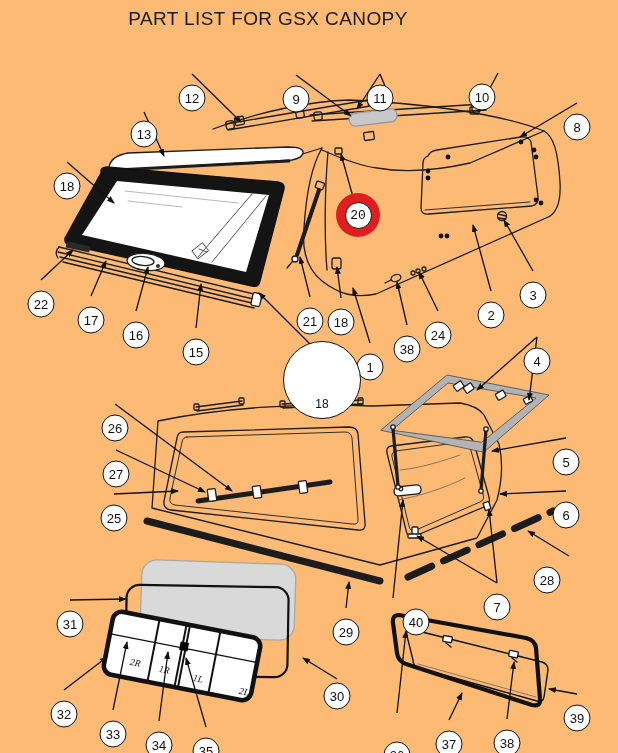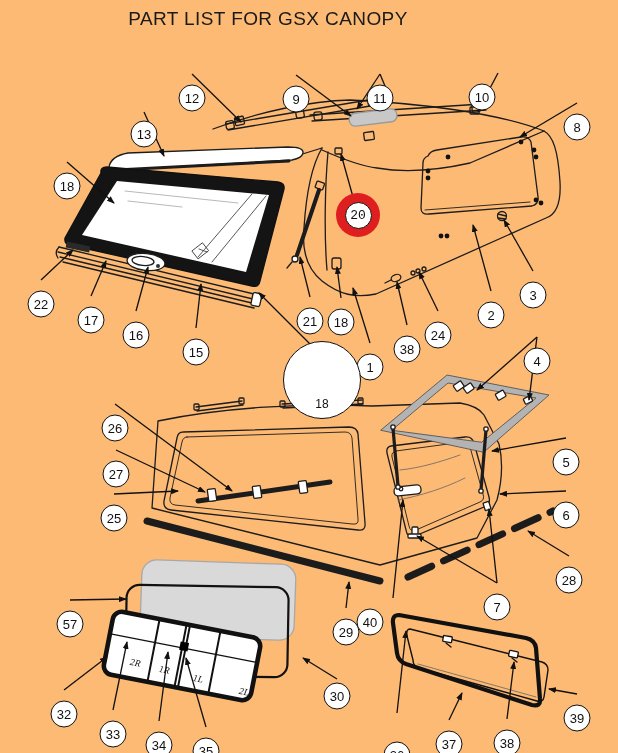--- a/index.html
+++ b/index.html
@@ -285,26 +285,26 @@
   <div class="hl-outer" style="left: 358px; top: 215px; background: rgb(223, 31, 31);">
     <div class="hl-inner">20</div>
   </div>
   <div class="co" style="left:310px;top:297px">21</div>
   <div class="co" style="left:41px;top:280px">22</div>
   <div class="co" style="left:407px;top:325px">38</div>
   <div class="co" style="left:438px;top:311px">24</div>
   <div class="co" style="left:114px;top:494px">25</div>
   <div class="co" style="left:115px;top:404px">26</div>
   <div class="co" style="left:116px;top:450px">27</div>
-  <div class="co" style="left:569px;top:556px">28</div>
+  <div class="co" style="left:547px;top:556px">28</div>
   <div class="co" style="left:346px;top:608px">29</div>
   <div class="co" style="left:337px;top:672px">30</div>
-  <div class="co" style="left:70px;top:600px">57</div>
+  <div class="co" style="left:70px;top:600px">31</div>
   <div class="co" style="left:64px;top:690px">32</div>
   <div class="co" style="left:113px;top:710px">33</div>
   <div class="co" style="left:159px;top:721px">34</div>
   <div class="co" style="left:206px;top:727px">35</div>
   <div class="co" style="left:397px;top:731px">36</div>
   <div class="co" style="left:449px;top:720px">37</div>
   <div class="co" style="left:507px;top:719px">38</div>
   <div class="co" style="left:577px;top:694px">39</div>
-  <div class="co" style="left:370px;top:598px">40</div>
+  <div class="co" style="left:416px;top:598px">40</div>
 </div>
 
 </body></html>

